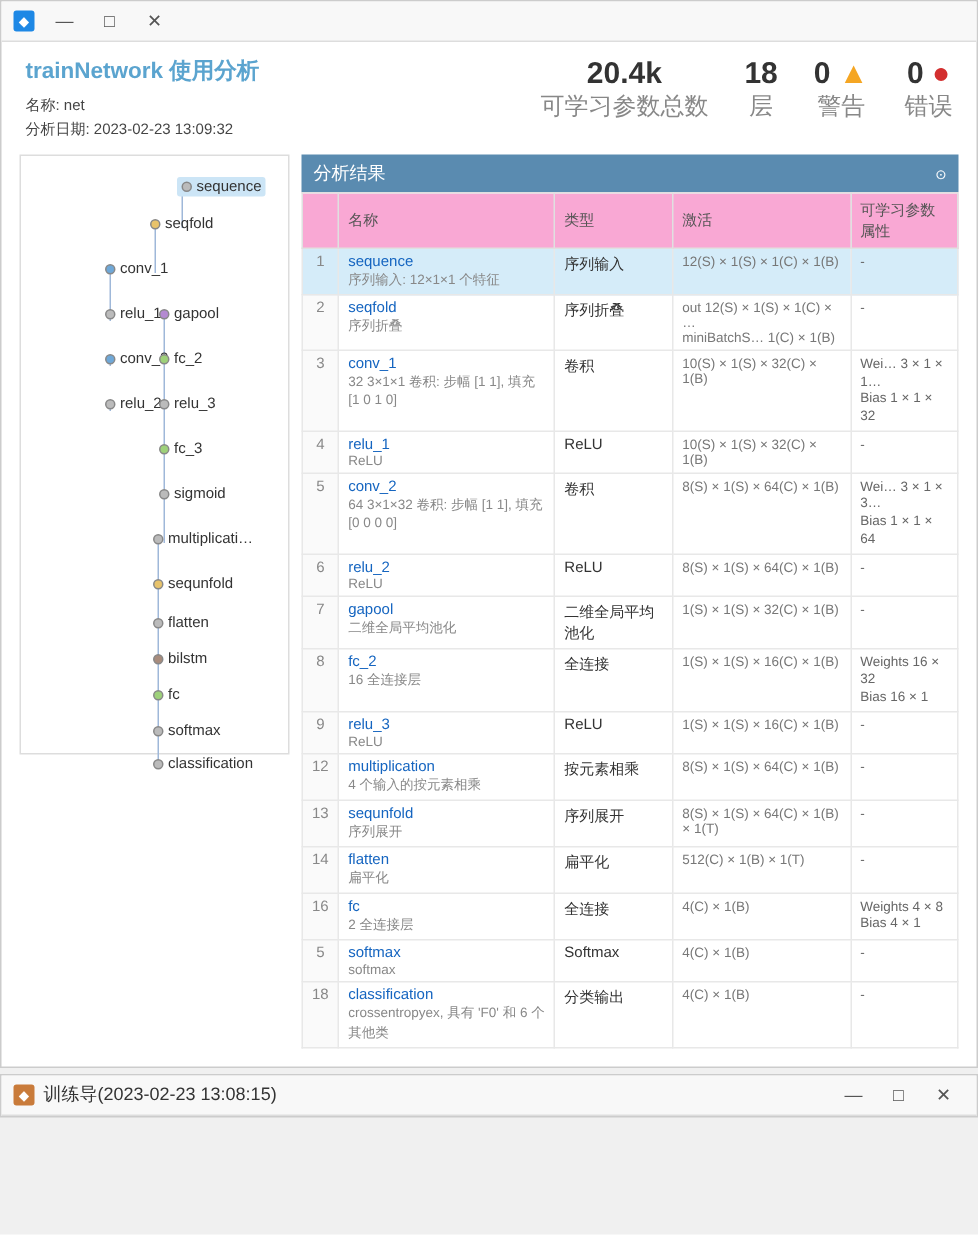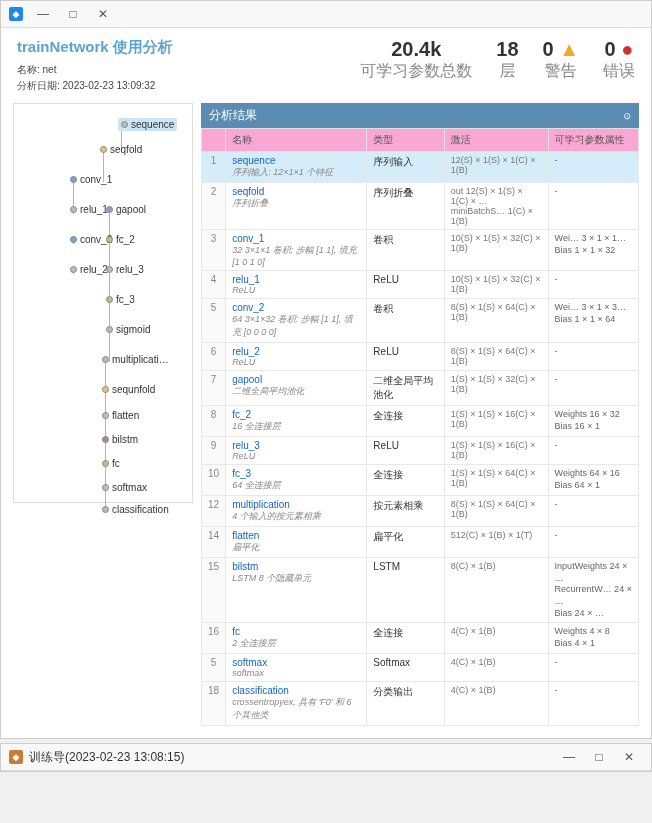--- a/index.html
+++ b/index.html
@@ -30,21 +30,21 @@
 
 .table-panel { flex: 1; }
 .table-head { background: #5a8bb0; color: #fff; padding: 4px 8px; font-size: 12px; display:flex;align-items:center;justify-content:space-between;}
 .table-head .triangle{font-size:9px;}
 table { width: 100%; border-collapse: collapse; font-size: 10px; }
 th { background: #f9a8d4; text-align: left; padding: 4px 6px; border: 1px solid #e0e0e0; font-weight: normal; color: #555;}
 td { padding: 3px 6px; border: 1px solid #e8e8e8; vertical-align: top; }
 td.idx { text-align: center; color: #888; background: #fafafa; width: 24px;}
 tr.sel td { background: #d5ecf9; }
 .layer-name { color: #1565c0; font-size:10px;}
-.layer-sub { color: #888; font-size: 9px; font-style: italic; }
+.layer-sub { color: #888; font-size: 9px; }
 .act { color: #777; font-size:9px;}
 .learnable { color: #666; font-size: 9px; line-height: 1.3;}
 </style>
 </head>
 <body>
 
 <div class="window">
   <div class="titlebar">
     <span class="icon">◆</span>
     <div class="winbtns">
@@ -272,58 +272,48 @@
               <td class="idx">9</td>
               <td>
                 <div class="layer-name">relu_3</div>
                 <div class="layer-sub">ReLU</div>
               </td>
               <td>ReLU</td>
               <td class="act">1(S) × 1(S) × 16(C) × 1(B)</td>
               <td class="learnable">-</td>
             </tr>
             <tr>
-              <td class="idx">10</td>
-              <td>
-                <div class="layer-name">fc_3</div>
-                <div class="layer-sub">64 全连接层</div>
-              </td>
-              <td>全连接</td>
-              <td class="act">1(S) × 1(S) × 64(C) × 1(B)</td>
-              <td class="learnable">Weights 64 × 16<br>Bias    64 × 1</td>
-            </tr>
-            <tr>
               <td class="idx">12</td>
               <td>
                 <div class="layer-name">multiplication</div>
                 <div class="layer-sub">4 个输入的按元素相乘</div>
               </td>
               <td>按元素相乘</td>
               <td class="act">8(S) × 1(S) × 64(C) × 1(B)</td>
               <td class="learnable">-</td>
             </tr>
             <tr>
+              <td class="idx">13</td>
+              <td>
+                <div class="layer-name">sequnfold</div>
+                <div class="layer-sub">序列展开</div>
+              </td>
+              <td>序列展开</td>
+              <td class="act">8(S) × 1(S) × 64(C) × 1(B) × 1(T)</td>
+              <td class="learnable">-</td>
+            </tr>
+            <tr>
               <td class="idx">14</td>
               <td>
                 <div class="layer-name">flatten</div>
                 <div class="layer-sub">扁平化</div>
               </td>
               <td>扁平化</td>
               <td class="act">512(C) × 1(B) × 1(T)</td>
               <td class="learnable">-</td>
-            </tr>
-            <tr>
-              <td class="idx">15</td>
-              <td>
-                <div class="layer-name">bilstm</div>
-                <div class="layer-sub">LSTM 8 个隐藏单元</div>
-              </td>
-              <td>LSTM</td>
-              <td class="act">8(C) × 1(B)</td>
-              <td class="learnable">InputWeights 24 × …<br>RecurrentW… 24 × …<br>Bias         24 × …</td>
             </tr>
             <tr>
               <td class="idx">16</td>
               <td>
                 <div class="layer-name">fc</div>
                 <div class="layer-sub">2 全连接层</div>
               </td>
               <td>全连接</td>
               <td class="act">4(C) × 1(B)</td>
               <td class="learnable">Weights 4 × 8<br>Bias    4 × 1</td>

